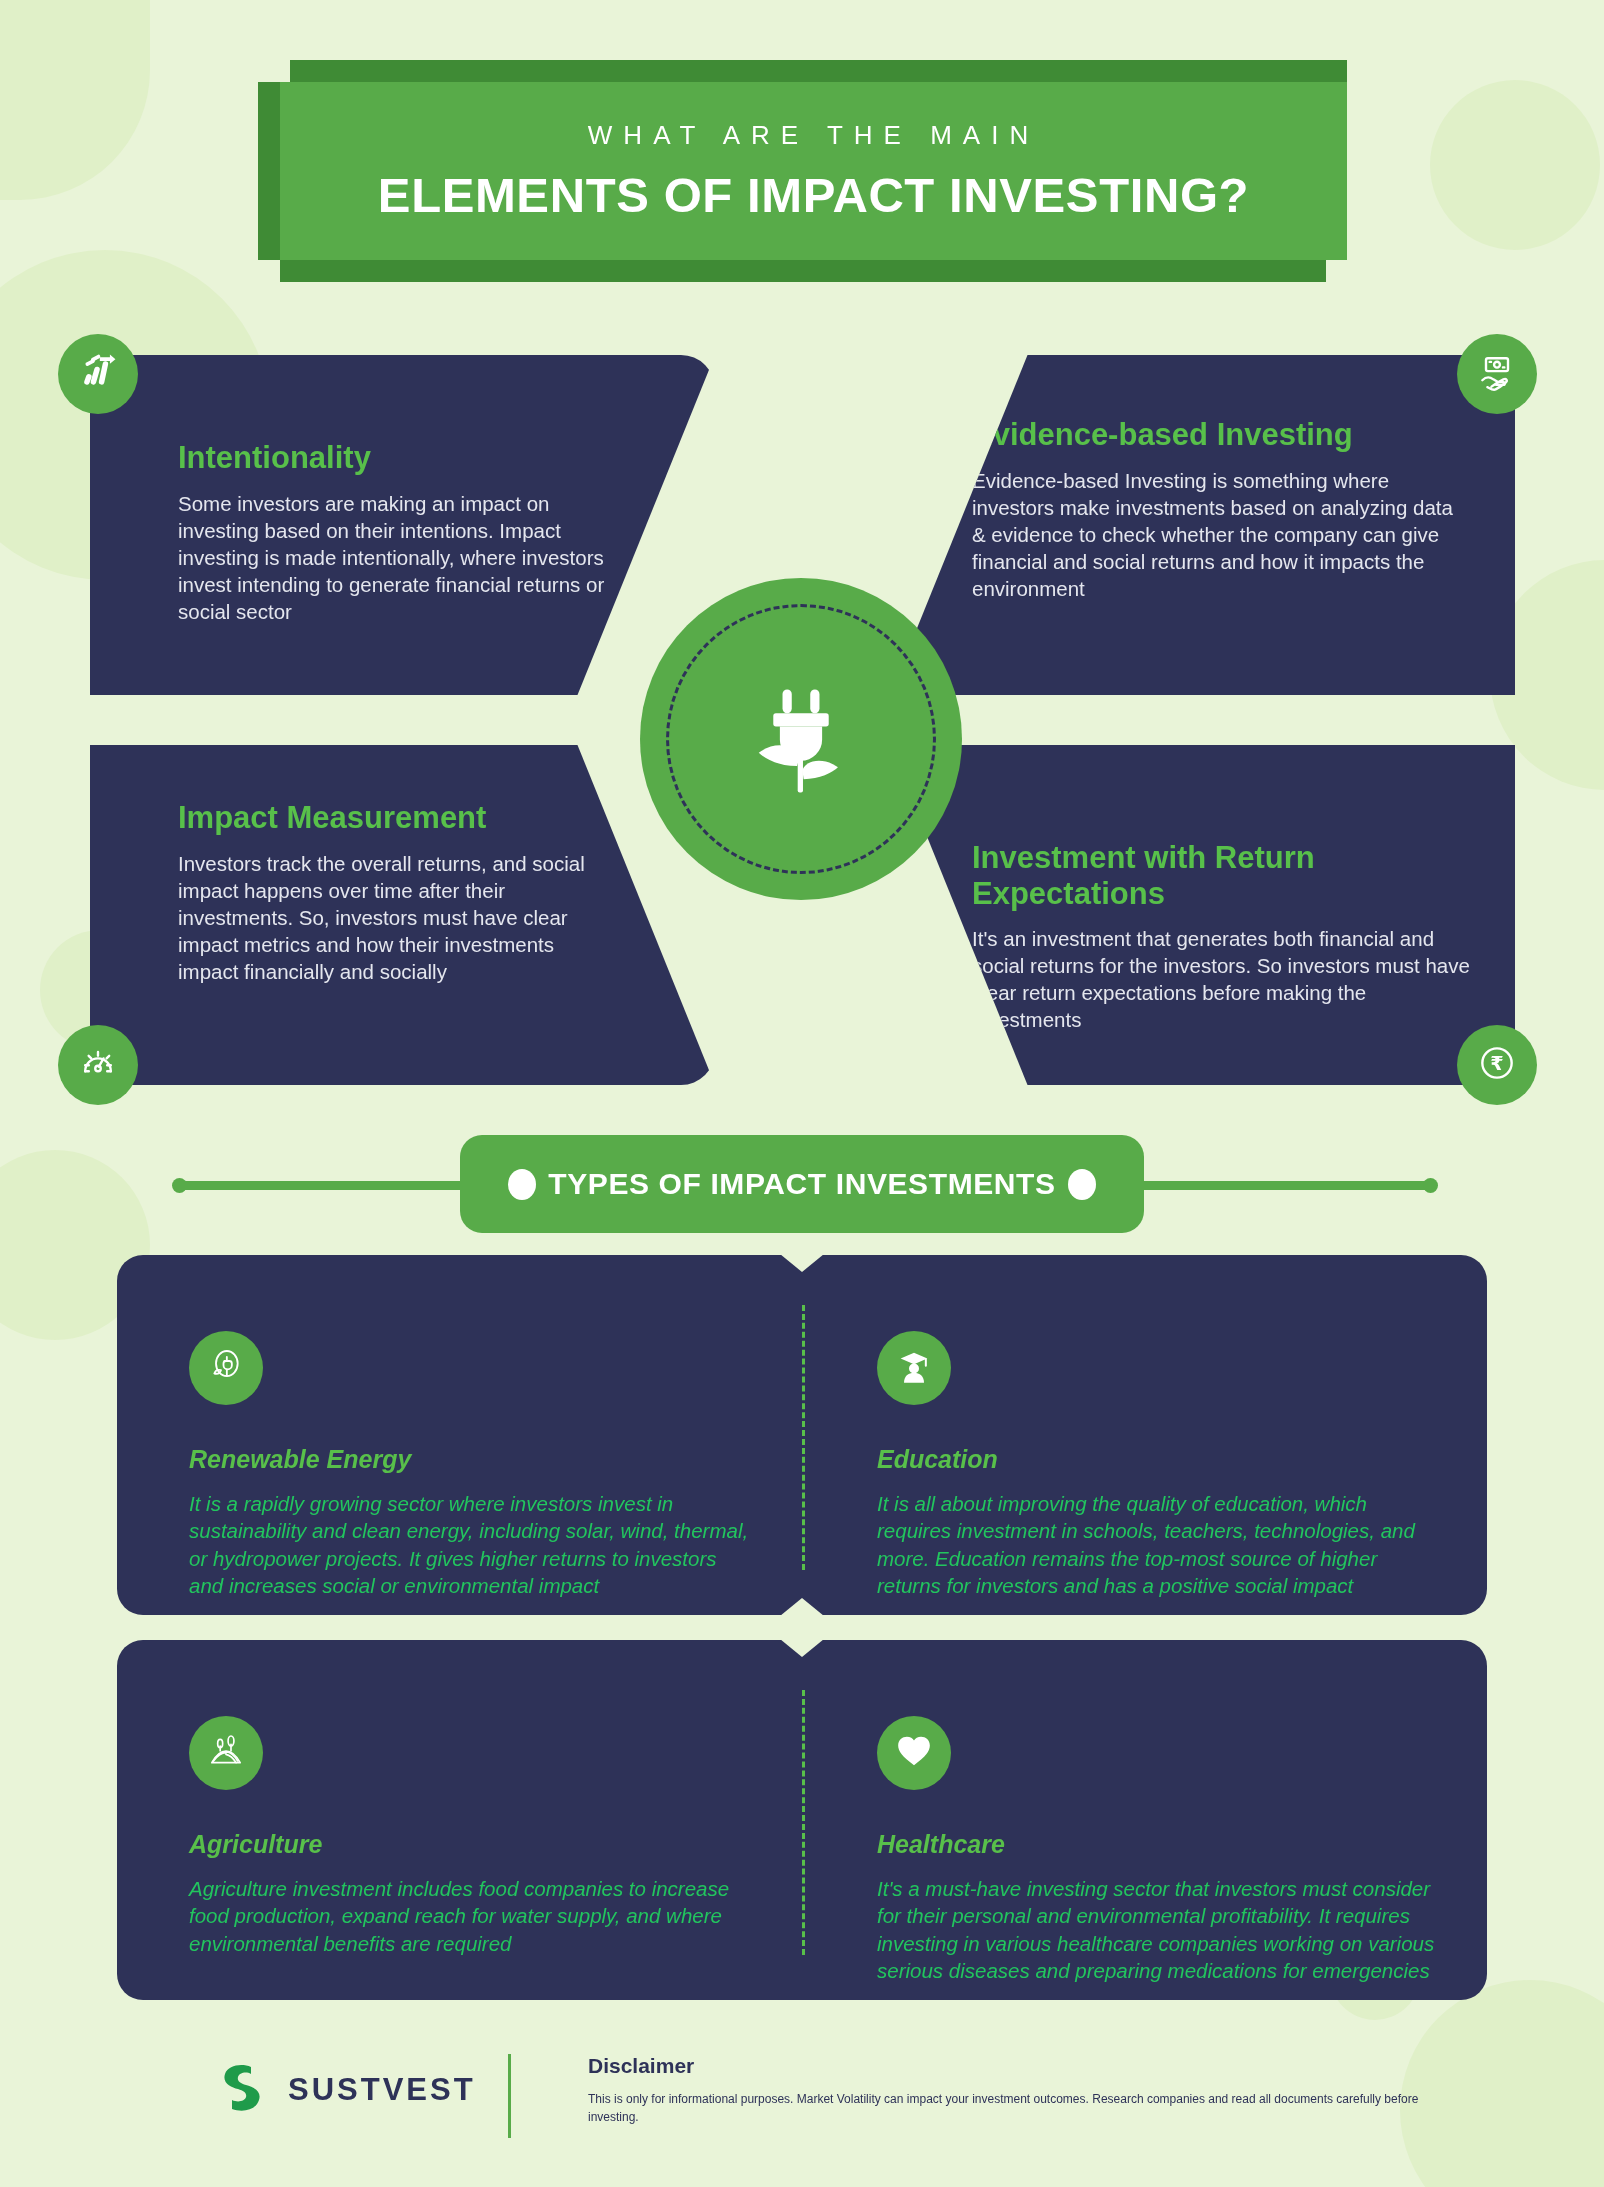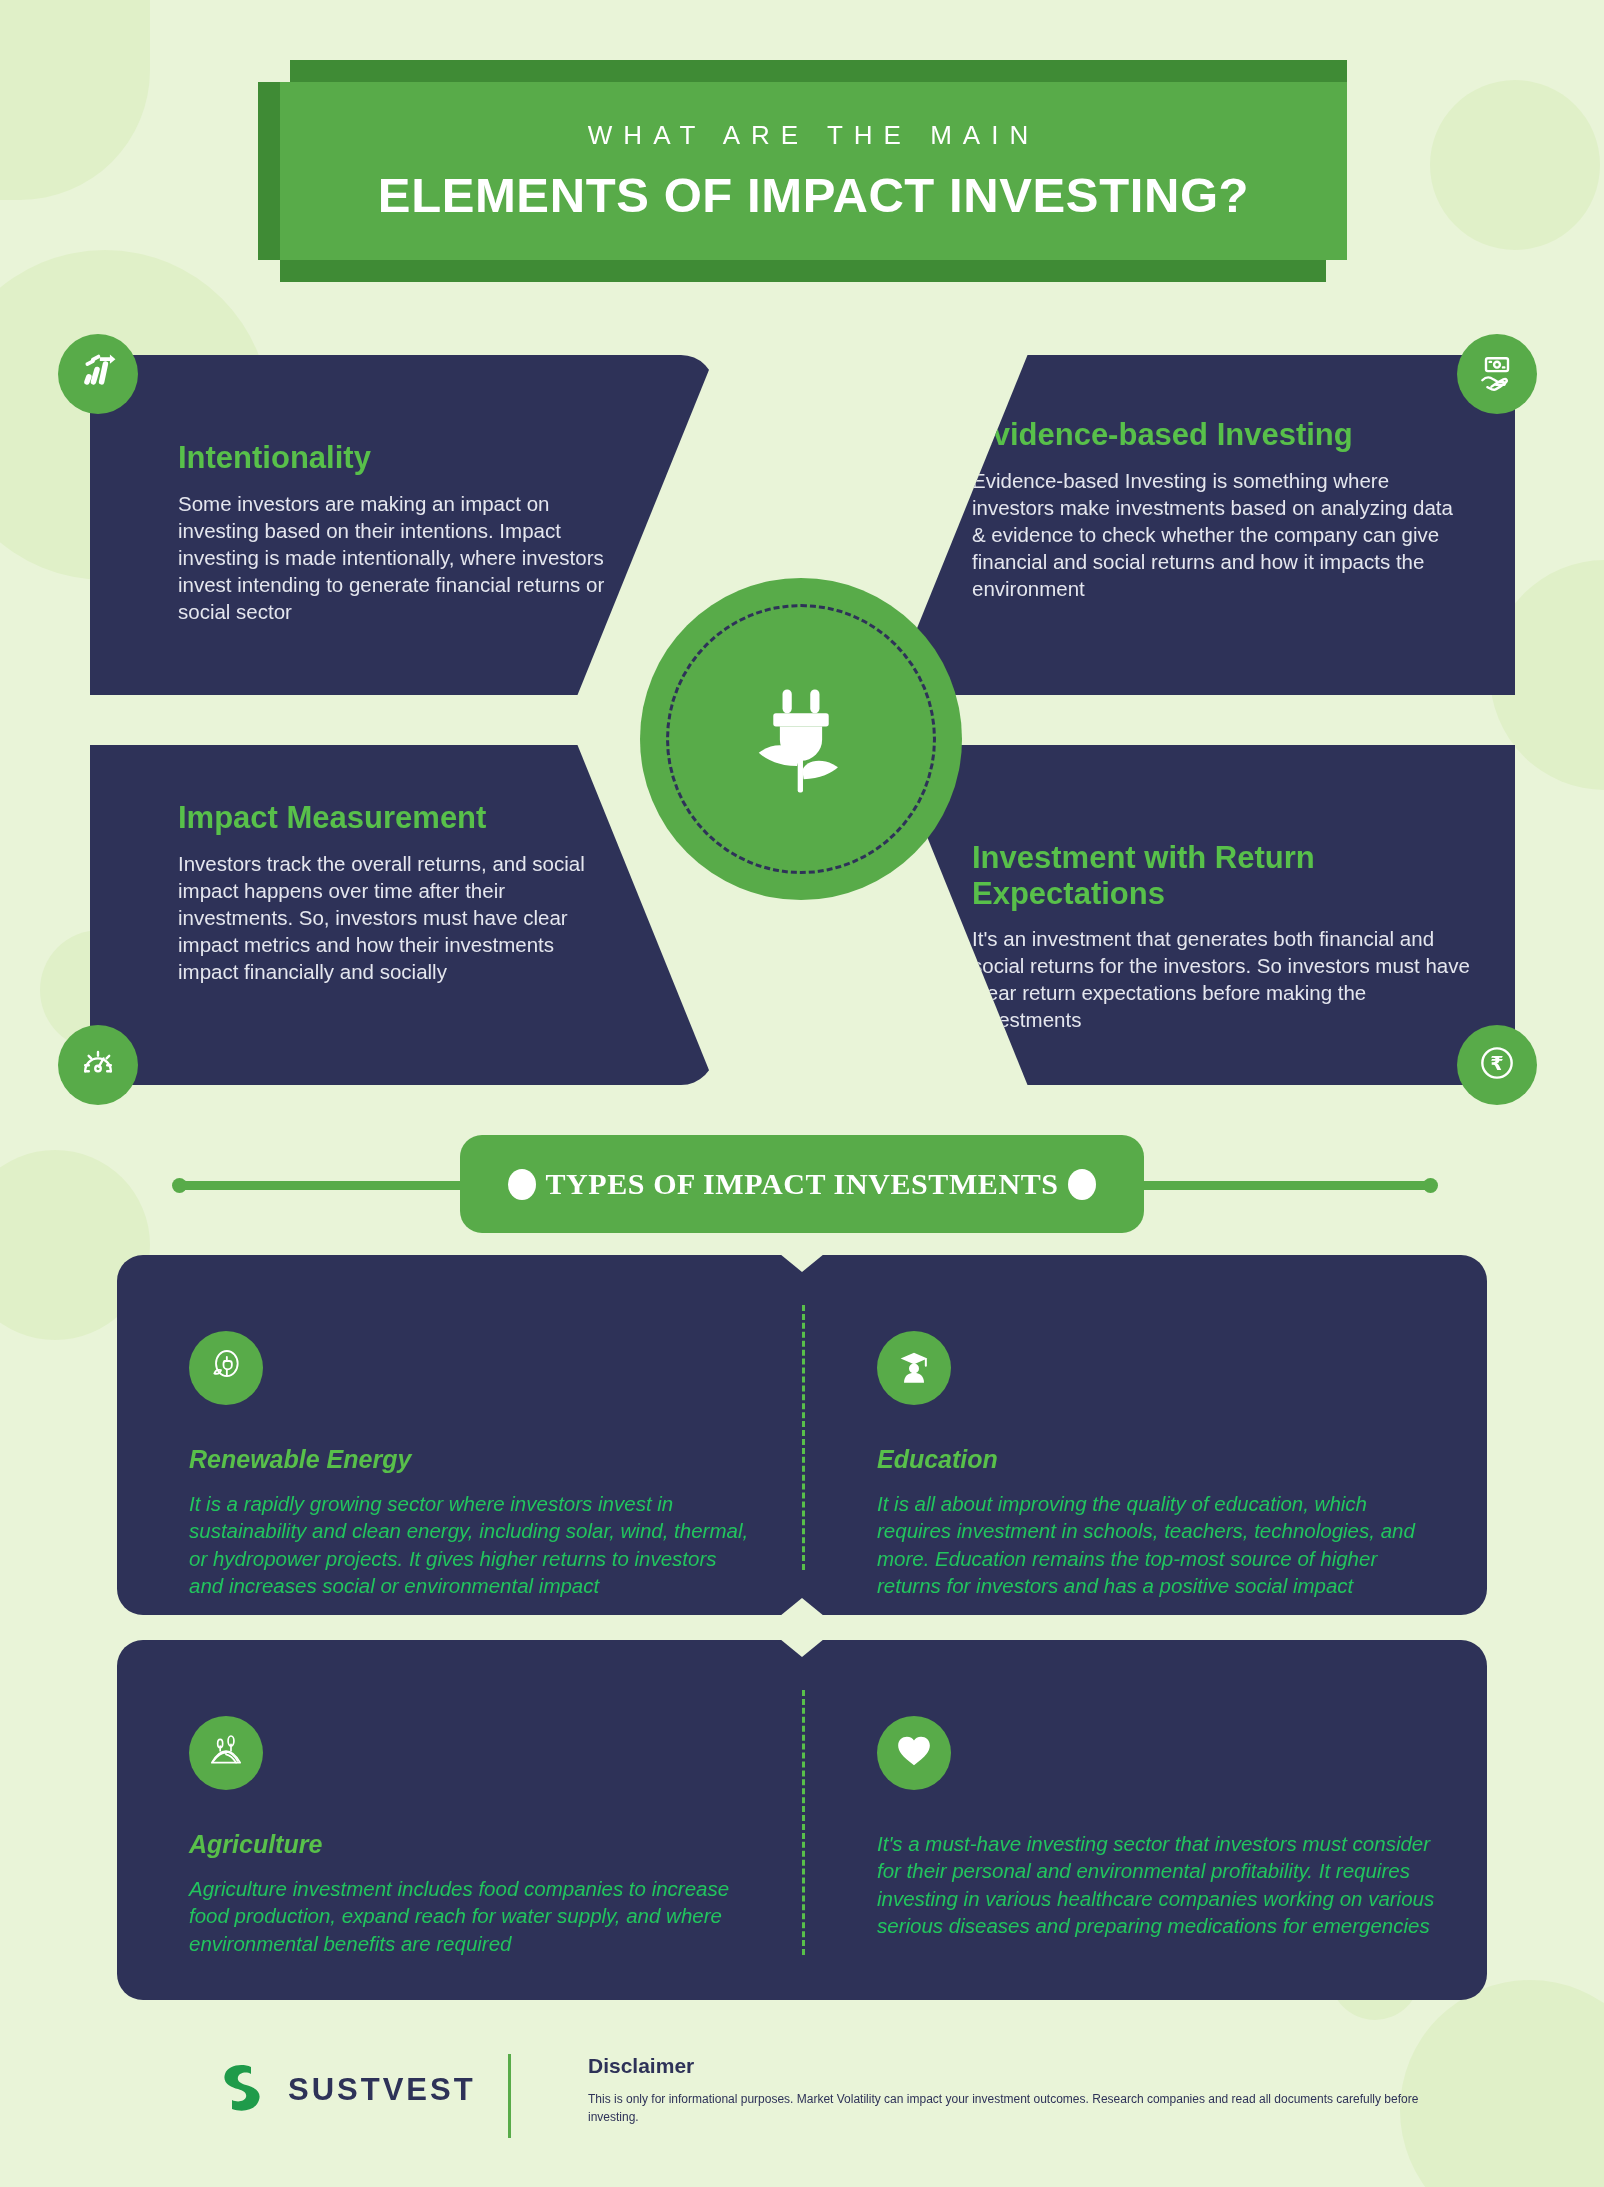--- a/index.html
+++ b/index.html
@@ -141,21 +141,21 @@
   .types-line-r { left: 1100px; width: 330px; }
   .types-dot-end {
     position: absolute; top: 43px; width: 15px; height: 15px;
     border-radius: 50%; background: #58ab49;
   }
   .types-dot-l { left: 172px; }
   .types-dot-r { left: 1423px; }
   .types-pill {
     position: absolute; left: 460px; top: 0; width: 684px; height: 98px;
     background: #58ab49; border-radius: 22px;
-    display: flex; align-items: center; justify-content: center; font-family: Liberation Serif, serif;
+    display: flex; align-items: center; justify-content: center;
   }
   .types-pill-dot {
     position: absolute; top: 34px; width: 28px; height: 31px;
     border-radius: 50%; background: #ffffff;
   }
   .types-dot-left  { left: 48px; }
   .types-dot-right { left: 608px; }
   .types-label {
     color: #ffffff; font-size: 30px; font-weight: bold;
     letter-spacing: 0.6px;
@@ -406,20 +406,21 @@
   </div>
 
   <div class="tcol tcol-right">
     <div class="ticon">
       <span>
         <svg viewBox="0 0 48 48" fill="#ffffff">
           <path d="M24 41 C10 31 5 24 5 17.5 C5 11 10 7 15.5 7 C19.5 7 22.5 9 24 11.5 C25.5 9 28.5 7 32.5 7 C38 7 43 11 43 17.5 C43 24 38 31 24 41 Z"></path>
         </svg>
       </span>
     </div>
+    <div class="tcard-title">Healthcare</div>
     <div class="tcard-body">It's a must-have investing sector that investors must consider for their personal and environmental profitability. It requires investing in various healthcare companies working on various serious diseases and preparing medications for emergencies</div>
   </div>
 </div>
 
 <div class="footer">
   <div class="logo-wrap">
     <span class="logo-mark">
       <svg viewBox="0 0 46 56" fill="#1f9b4a">
         <path d="M33 5 C24 1 10 3 7 12 c-3 9 6 13 13 15 c6 2 9 4 8 8 c-1 4-8 6-14 3 l0 9 c11 4 24 1 27-9 c3-9-6-13-13-15 c-6-2-9-4-8-8 c1-4 8-6 13-3 z"></path>
       </svg>

